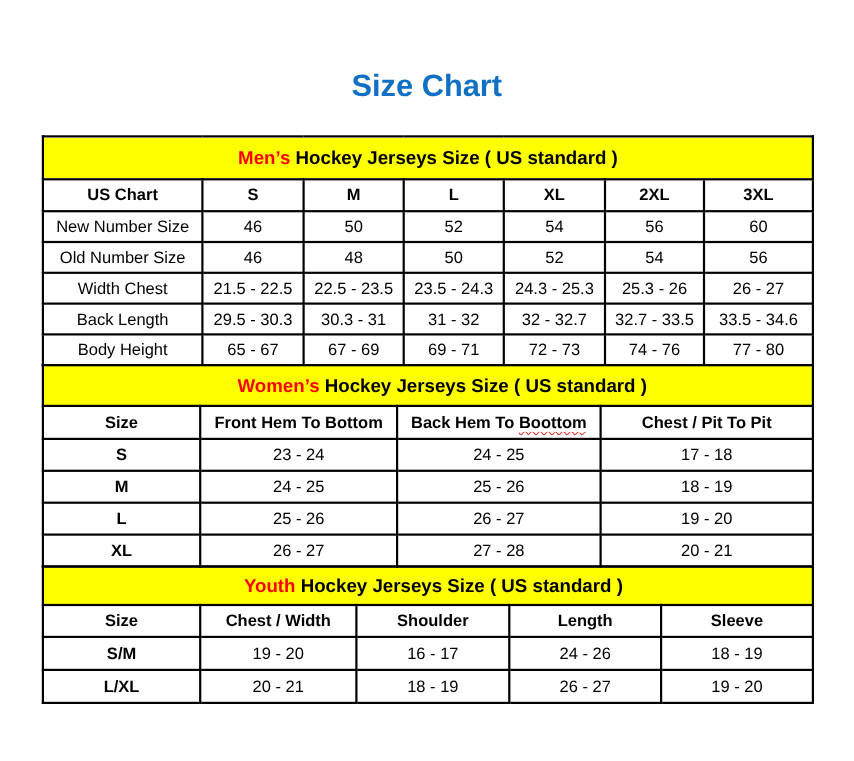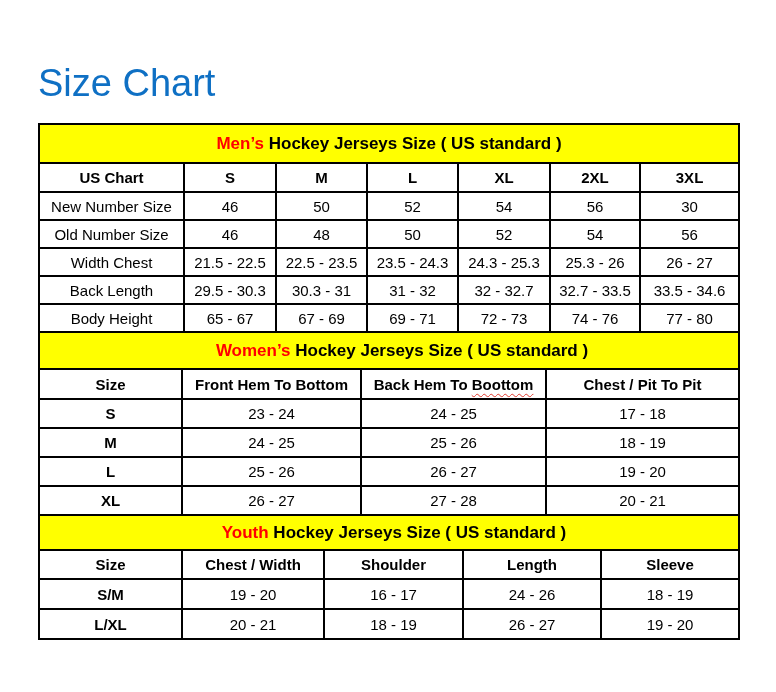--- a/index.html
+++ b/index.html
@@ -14,23 +14,23 @@
     height: 692px;
     background: #ffffff;
     overflow: hidden;
   }
   .title {
     position: absolute;
     top: 62px;
     left: 38px;
     width: 700px;
     margin: 0;
-    text-align: left;
-    font-size: 38px;
-    font-weight: normal;
+    text-align: center;
+    font-size: 28px;
+    font-weight: bold;
     color: #0f70c4;
     letter-spacing: 0px;
   }
   .stack {
     position: absolute;
     top: 123px;
     left: 38px;
     width: 584px;
   }
   table.t {
@@ -107,21 +107,21 @@
           <th>2XL</th>
           <th>3XL</th>
         </tr>
         <tr class="data">
           <td class="lab-reg">New Number Size</td>
           <td>46</td>
           <td>50</td>
           <td>52</td>
           <td>54</td>
           <td>56</td>
-          <td>30</td>
+          <td>60</td>
         </tr>
         <tr class="data">
           <td class="lab-reg">Old Number Size</td>
           <td>46</td>
           <td>48</td>
           <td>50</td>
           <td>52</td>
           <td>54</td>
           <td>56</td>
         </tr>

